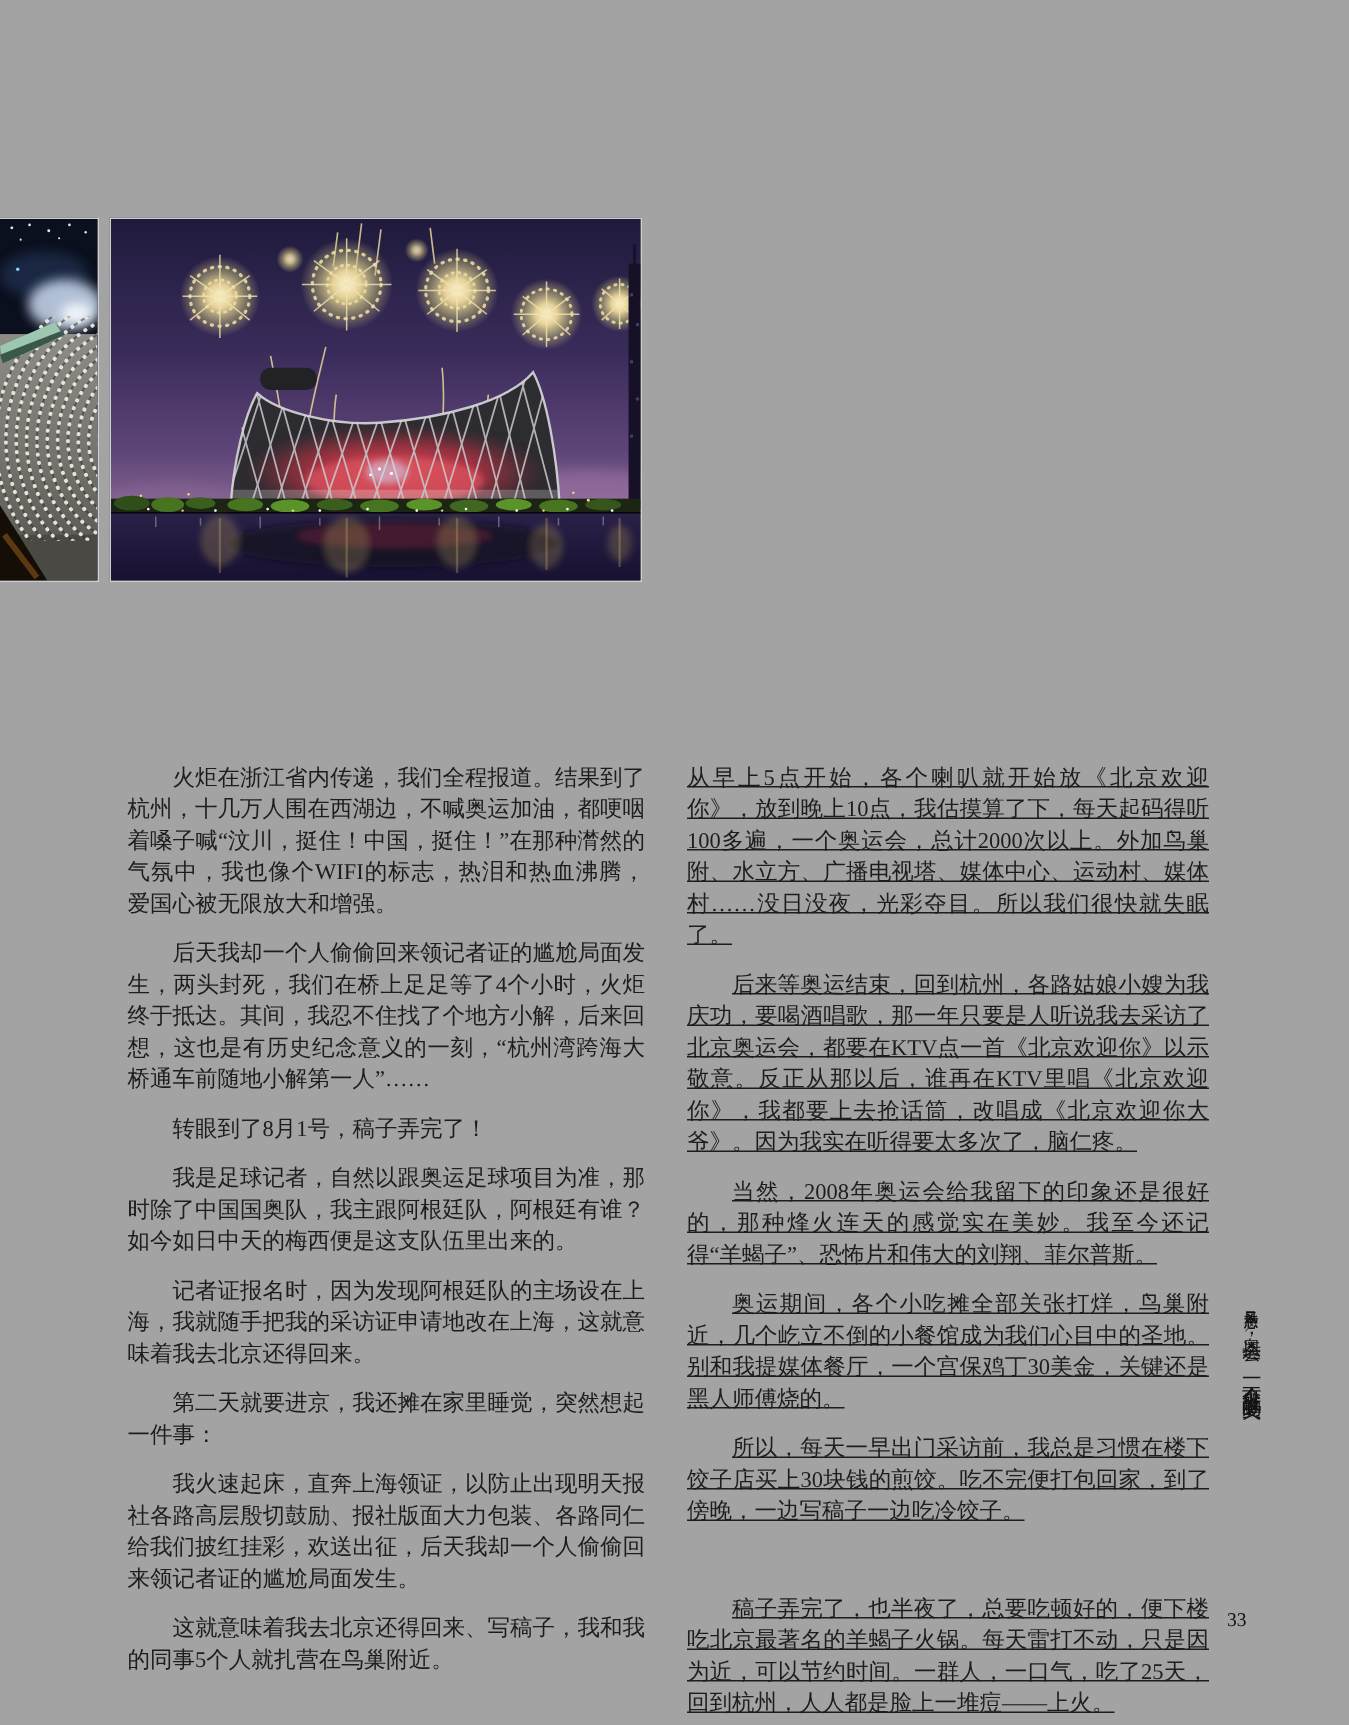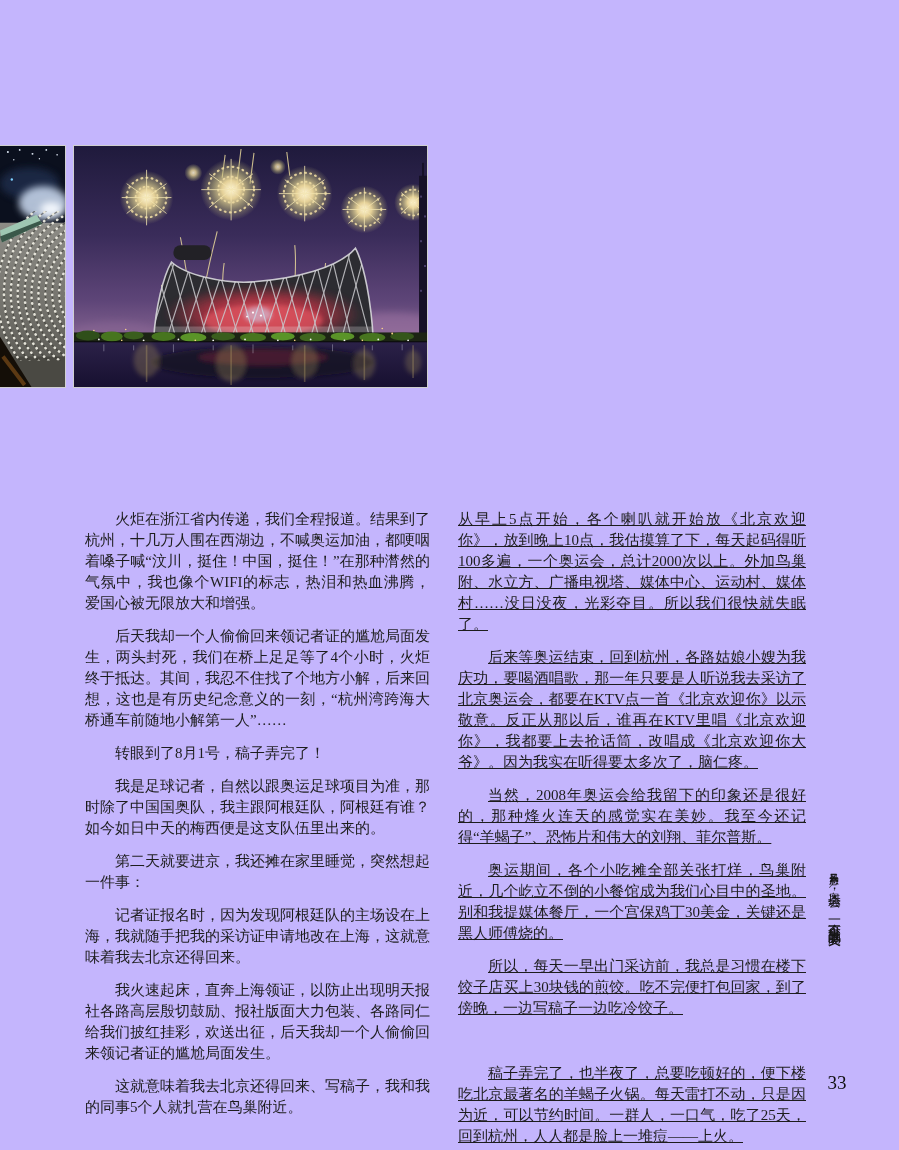--- a/index.html
+++ b/index.html
@@ -1,18 +1,18 @@
 <!DOCTYPE html>
 <html><head>
 <meta charset="utf-8">
 <style>
   html,body { margin:0; padding:0; background:#e8e8e8; }
   .page {
     position:relative; width:899px; height:1150px; margin:0 auto;
-    background:#c4b5fd; overflow:hidden;
+    background:#a3a3a3; overflow:hidden;
     font-family:"Liberation Serif","DejaVu Serif",serif;
   }
   .photo {
     position:absolute; top:145px; height:243px;
     border:1px solid #cfcfcf; box-sizing:border-box; background:#0c1120;
   }
   .photo svg { display:block; width:100%; height:100%; }
   .photo-left { left:0; width:66px; border-left:none; }
   .photo-main { left:73px; width:355px; }
 
@@ -30,21 +30,21 @@
     position:absolute; left:826px; top:866px; height:234px;
     writing-mode:vertical-rl; color:#141414; line-height:1;
   }
   .vertical-title .sec { font-size:9px; font-weight:bold; letter-spacing:1.5px; }
   .vertical-title .sep { font-size:11px; color:#333; }
   .vertical-title .t  { font-size:13px; letter-spacing:1.5px; }
   .vertical-title .t2 { display:inline-block; margin-top:11px; }
 
   .pagenum {
     position:absolute; left:818px; top:1072px; width:38px;
-    text-align:center; font-size:19px; color:#111;
+    font-size:13px; color:#111;
   }
 </style>
 </head>
 <body>
 
 <div class="page">
 
   <div class="photo photo-left" aria-label="opening-ceremony-performers-photo">
     <svg viewBox="0 0 66 245" preserveAspectRatio="none">
       <defs>
@@ -280,22 +280,22 @@
         </g>
       </g>
     </svg>
   </div>
 
   <div class="col col1">
     <p>火炬在浙江省内传递，我们全程报道。结果到了杭州，十几万人围在西湖边，不喊奥运加油，都哽咽着嗓子喊“汶川，挺住！中国，挺住！”在那种潸然的气氛中，我也像个WIFI的标志，热泪和热血沸腾，爱国心被无限放大和增强。</p>
     <p>后天我却一个人偷偷回来领记者证的尴尬局面发生，两头封死，我们在桥上足足等了4个小时，火炬终于抵达。其间，我忍不住找了个地方小解，后来回想，这也是有历史纪念意义的一刻，“杭州湾跨海大桥通车前随地小解第一人”……</p>
     <p>转眼到了8月1号，稿子弄完了！</p>
     <p>我是足球记者，自然以跟奥运足球项目为准，那时除了中国国奥队，我主跟阿根廷队，阿根廷有谁？如今如日中天的梅西便是这支队伍里出来的。</p>
+    <p>记者证报名时，因为发现阿根廷队的主场设在上海，我就随手把我的采访证申请地改在上海，这就意味着我去北京还得回来。</p>
     <p>第二天就要进京，我还摊在家里睡觉，突然想起一件事：</p>
-    <p>记者证报名时，因为发现阿根廷队的主场设在上海，我就随手把我的采访证申请地改在上海，这就意味着我去北京还得回来。</p>
     <p>我火速起床，直奔上海领证，以防止出现明天报社各路高层殷切鼓励、报社版面大力包装、各路同仁给我们披红挂彩，欢送出征，后天我却一个人偷偷回来领记者证的尴尬局面发生。</p>
     <p>这就意味着我去北京还得回来、写稿子，我和我的同事5个人就扎营在鸟巢附近。</p>
     <p>那块什么都好，就是没日没夜地放《北京欢迎你》。</p>
   </div>
 
   <div class="col col2">
     <p class="no-indent">从早上5点开始，各个喇叭就开始放《北京欢迎你》，放到晚上10点，我估摸算了下，每天起码得听100多遍，一个奥运会，总计2000次以上。外加鸟巢附、水立方、广播电视塔、媒体中心、运动村、媒体村……没日没夜，光彩夺目。所以我们很快就失眠了。</p>
     <p>后来等奥运结束，回到杭州，各路姑娘小嫂为我庆功，要喝酒唱歌，那一年只要是人听说我去采访了北京奥运会，都要在KTV点一首《北京欢迎你》以示敬意。反正从那以后，谁再在KTV里唱《北京欢迎你》，我都要上去抢话筒，改唱成《北京欢迎你大爷》。因为我实在听得要太多次了，脑仁疼。</p>
     <p>当然，2008年奥运会给我留下的印象还是很好的，那种烽火连天的感觉实在美妙。我至今还记得“羊蝎子”、恐怖片和伟大的刘翔、菲尔普斯。</p>
     <p>奥运期间，各个小吃摊全部关张打烊，鸟巢附近，几个屹立不倒的小餐馆成为我们心目中的圣地。别和我提媒体餐厅，一个宫保鸡丁30美金，关键还是黑人师傅烧的。</p>

